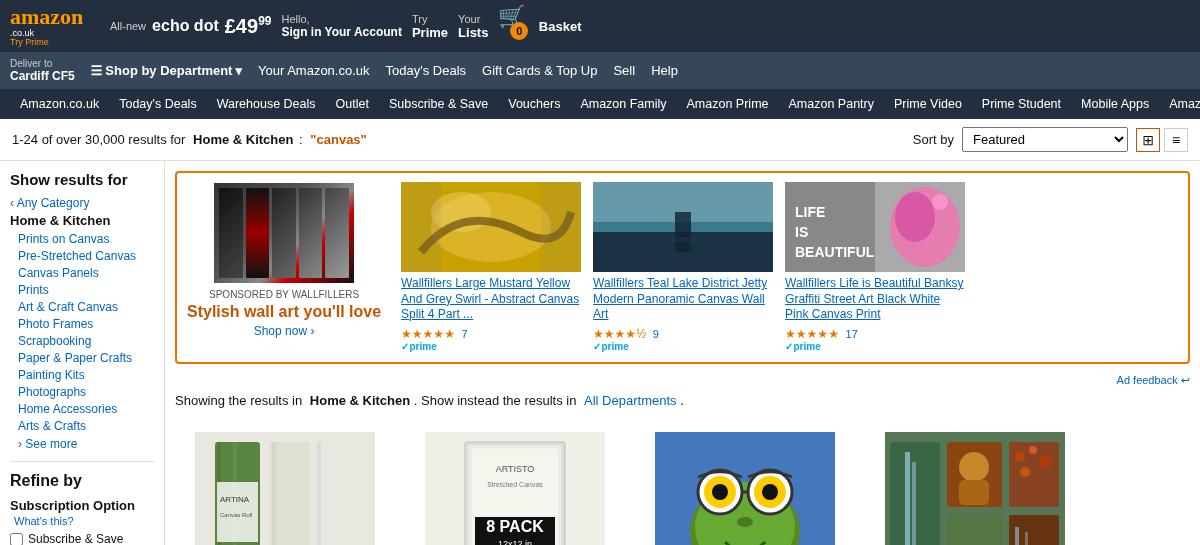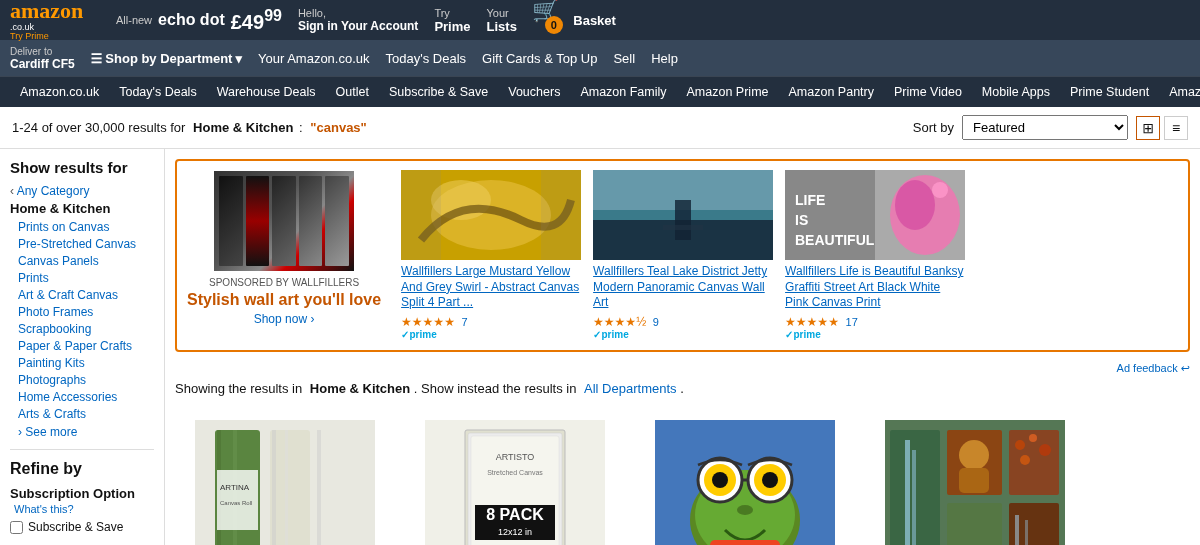--- a/index.html
+++ b/index.html
@@ -4,22 +4,22 @@
   <style>
     * { box-sizing: border-box; margin: 0; padding: 0; }
     body { font-family: Arial, sans-serif; font-size: 13px; background: #fff; color: #111; }
 
     
     .header-top {
       background: #232f3e;
       display: flex;
       align-items: center;
       padding: 8px 10px;
-      gap: 16px;
-      height: 40px;
+      gap: 10px;
+      height: 52px;
     }
     .search-bar {
       display: flex;
       flex: 1;
       height: 38px;
       border-radius: 4px;
       overflow: hidden;
     }
     .search-category {
       background: #f3f3f3;
@@ -313,21 +313,21 @@
   <div style="display:flex;flex-direction:column;align-items:flex-start;min-width:90px;">
     <span style="color:#ff9900;font-size:22px;font-weight:900;font-family:serif;line-height:1.1;">amazon</span>
     <span style="color:#fff;font-size:9px;line-height:1;">.co.uk</span>
     <span style="color:#ff9900;font-size:9px;line-height:1;">Try Prime</span>
   </div>
 
 
   <div class="all-new-echo">
     <span style="font-size:11px;color:#ccc;">All-new</span>
     <span style="font-size:16px;font-weight:bold;color:#fff;">echo dot</span>
-    <span style="color:#fff;font-size:20px;font-weight:bold;">£49<sup style="font-size:16px;vertical-align:super;">99</sup></span>
+    <span style="color:#fff;font-size:20px;font-weight:bold;">£49<sup style="font-size:12px;vertical-align:super;">99</sup></span>
   </div>
 
   <div class="header-account">
     <span class="hello" style="font-size:11px;color:#ccc;">Hello,</span>
     <span class="your-account" style="font-size:12px;color:#fff;font-weight:bold;white-space:nowrap;">Sign in Your Account</span>
   </div>
 
   <div class="header-prime">
     <span class="try" style="font-size:11px;color:#ccc;">Try</span>
     <span class="prime-link" style="font-size:13px;color:#fff;font-weight:bold;">Prime</span>
@@ -368,22 +368,22 @@
   <a>Amazon.co.uk</a>
   <a>Today's Deals</a>
   <a>Warehouse Deals</a>
   <a>Outlet</a>
   <a>Subscribe &amp; Save</a>
   <a>Vouchers</a>
   <a>Amazon Family</a>
   <a>Amazon Prime</a>
   <a>Amazon Pantry</a>
   <a>Prime Video</a>
+  <a>Prime Student</a>
   <a>Mobile Apps</a>
-  <a>Prime Student</a>
   <a>Amazon Pickup Locations</a>
 
 </div>
 
 <div class="results-bar">
   <div>
     <span>1-24 of over 30,000 results for</span>
     <strong style="margin-left:4px;">Home &amp; Kitchen</strong>
     <span style="margin-left:2px;">:</span>
     <span class="canvas-query" style="margin-left:4px;color:#c45500;font-weight:bold;">"canvas"</span>

